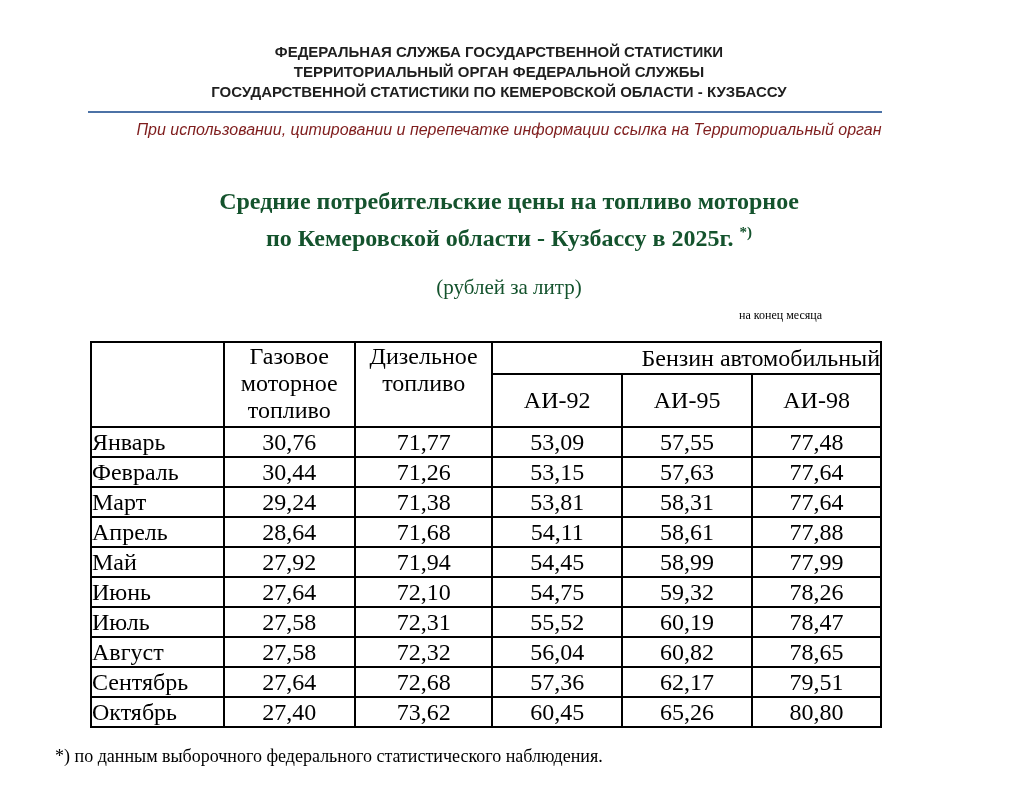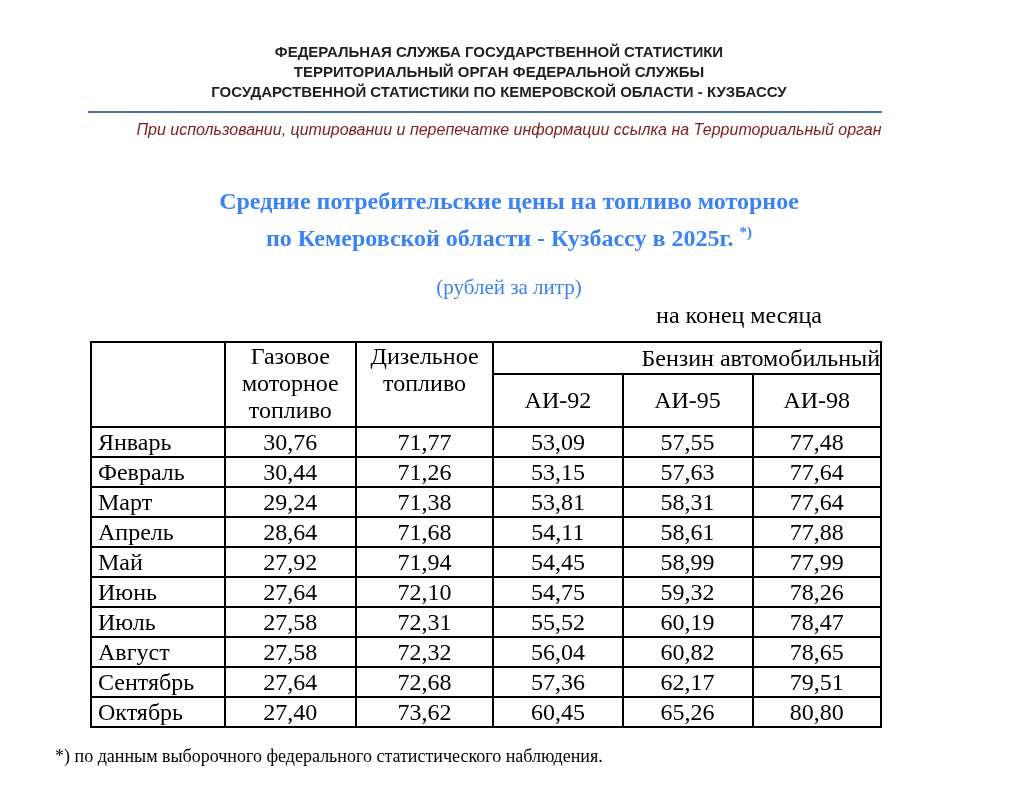--- a/index.html
+++ b/index.html
@@ -37,57 +37,57 @@
     line-height: 21px;
     color: #7f1d1d;
   }
   .title {
     position: absolute;
     top: 186px; left: 0; width: 1018px;
     text-align: center;
     font-weight: bold;
     font-size: 24px;
     line-height: 31px;
-    color: #3b82f6;
+    color: #14532d;
   }
   .title .fn-mark {
     font-size: 15px;
     margin-left: 6px;
     font-weight: bold;
   }
   .subtitle {
     font-weight: normal;
     font-size: 21px;
     line-height: 30px;
     margin-top: 18px;
   }
   .period-note {
     position: absolute;
     top: 304px; right: 60px;
-    font-size: 24px;
+    font-size: 12px;
     line-height: 22px;
   }
   table.prices {
     position: absolute;
     top: 341px; left: 90px;
     border-collapse: collapse;
     table-layout: fixed;
     font-size: 24px;
   }
   table.prices th, table.prices td {
     border: 2px solid #000;
     font-weight: normal;
     padding: 0;
   }
   table.prices th { text-align: center; line-height: 27px; }
   th.topal { vertical-align: top; padding-top: 1px; }
   tr.group-row th.group { height: 30px; vertical-align: middle; text-align: right; }
   tr.grades-row th { height: 51px; vertical-align: middle; margin-left: 16px; }
   tbody td { height: 28px; vertical-align: middle; }
-  tbody td.month { text-align: left; padding-left: 6px; }
+  tbody td.month { text-align: left; }
   tbody td.val { text-align: center; }
   .footnote {
     position: absolute;
     top: 745px; left: 55px;
     font-size: 18px;
     line-height: 22px;
   }
 </style>
 </head>
 <body>

